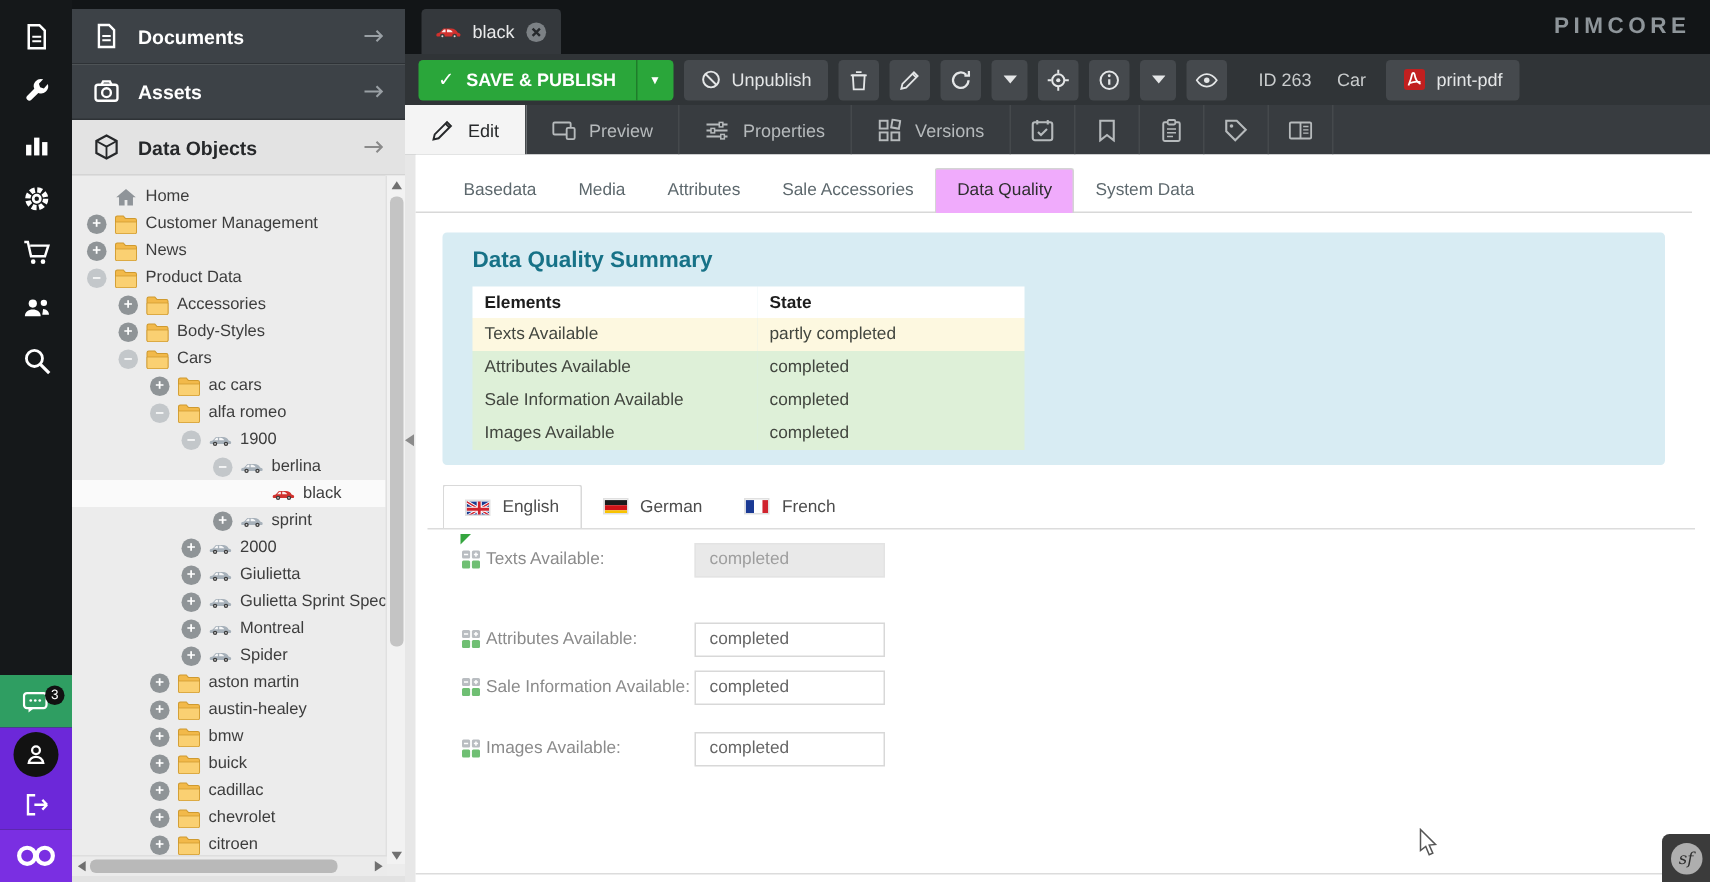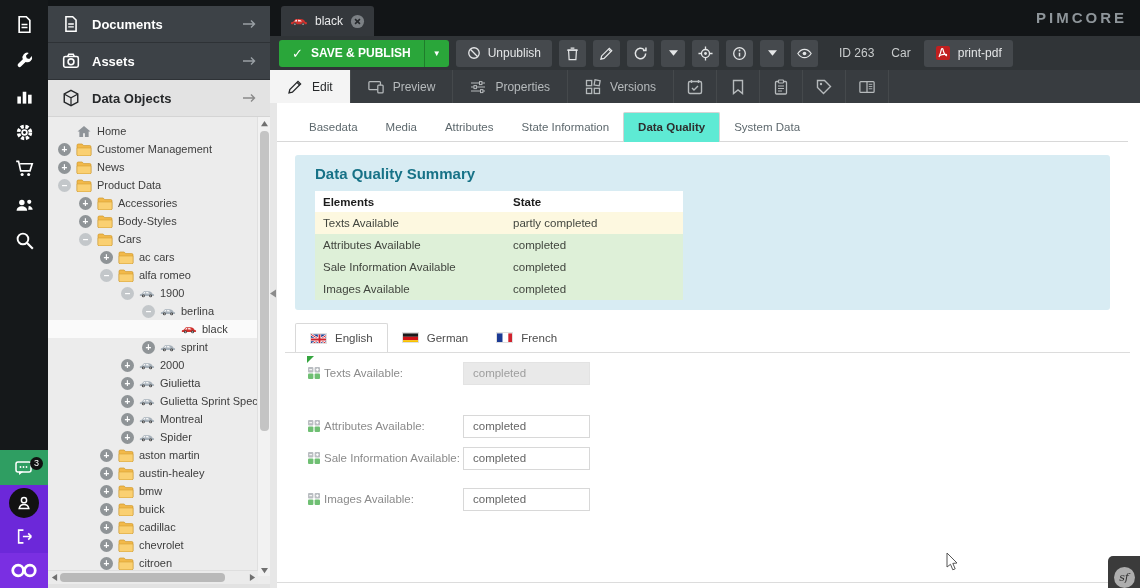--- a/index.html
+++ b/index.html
@@ -96,22 +96,22 @@
 
   #content { position:absolute; left:7px; top:103px; width:863px; height:485px; background:#fff; }
   #splitter { position:absolute; left:0; top:103px; width:7px; height:485px; background:#e7e7e7; }
   #splitter .handle { position:absolute; left:0; top:186px; color:#8b8b8b; }
   #splitter svg { width:6px; height:9px; }
   #content-bottom-line { position:absolute; left:7px; bottom:5px; width:856px; height:1px; background:#dcdcdc; }
 
   #obj-tabs { position:absolute; left:0; top:9px; width:851px; height:30px; display:flex;
     align-items:flex-end; padding-left:18px; border-bottom:1px solid #d8d8d8; }
   .obj-tab { font-size:11.5px; color:#5d686d; padding:8px 14px; }
-  .obj-tab.active { background:#5eead4; color:#2e2e2e; border:1px solid #d4d4d4; border-bottom:none;
-    border-radius:2px 2px 0 0; margin-bottom:-1px; padding-bottom:9px;font-weight:bold; }
+  .obj-tab.active { background:#f0abfc; color:#2e2e2e; border:1px solid #d4d4d4; border-bottom:none;
+    border-radius:2px 2px 0 0; margin-bottom:-1px; padding-bottom:9px; }
 
   #summary-panel { position:absolute; left:18px; top:52px; width:815px; height:155px;
     background:var(--panel_blue); border-radius:3px; }
   #summary-title { padding:10px 0 0 20px; font-size:15px; font-weight:bold; color:var(--title_teal); }
   #summary-table { margin:9px 0 0 20px; width:368px; font-size:11.5px; border-collapse:collapse;padding-left:28px; }
   #summary-table .hrow { background:#fff; }
   #summary-table .hcell { font-weight:bold; color:#1c1c1c; text-align:left; height:21px; padding-left:8px; }
   #summary-table .cell { height:22px; padding-left:8px; color:#42463f; }
   tr[data-tone="warning"] { background:var(--row_warning); }
   tr[data-tone="success"] { background:var(--row_success); }
@@ -130,21 +130,21 @@
   .field-row .f-ico { width:14px; height:14px; margin-right:3px; }
   .field-row .f-ico svg { width:14px; height:14px; }
   .field-label { font-size:11.5px; color:#8b8b8b; }
   .field-input { position:absolute; left:156px; width:127px; height:23px; font-size:11.5px;
     display:flex; align-items:center; padding-left:9px; }
   .field-input.enabled { background:#fff; border:1px solid #d8d8d8; color:#666; }
   .field-input.disabled { background:#e9e9e9; border:1px solid #e3e3e3; color:#9e9e9e; }
 
   #cursor { position:absolute; left:676px; top:552px; z-index:6; }
   #sf-badge { position:absolute; left:838px; top:556px; width:32px; height:32px; background:#3b3b3b;
-    border-radius:5px 0 0 0; display:flex; align-items:flex-end; justify-content:center; z-index:5; }
+    border-radius:5px 0 0 0; display:flex; align-items:center; justify-content:center; z-index:5; }
   #sf-badge .sf-circle { width:21px; height:21px; border-radius:50%; background:#aeaeae;
     display:flex; align-items:center; justify-content:center;
     font-family:"DejaVu Serif","Liberation Serif",serif; font-style:italic; font-size:11px; color:#2d2d2d; }
 </style>
 </head>
 <body>
 
 <div id="app">
 
   <div id="topbar">
@@ -351,21 +351,21 @@
             </svg>
           </span>
         </div>
       </div>
 
     <div id="content">
       <div id="obj-tabs">
           <div class="obj-tab">Basedata</div>
           <div class="obj-tab">Media</div>
           <div class="obj-tab">Attributes</div>
-          <div class="obj-tab">State Information</div>
+          <div class="obj-tab">Sale Accessories</div>
           <div class="obj-tab active">Data Quality</div>
           <div class="obj-tab">System Data</div>
         </div>
 
       <div id="summary-panel">
         <div id="summary-title">Data Quality Summary</div>
         <table id="summary-table">
           <thead>
               <tr class="hrow" id="summary-head">
                 <th class="hcell" style="width: 190px;">Elements</th>

